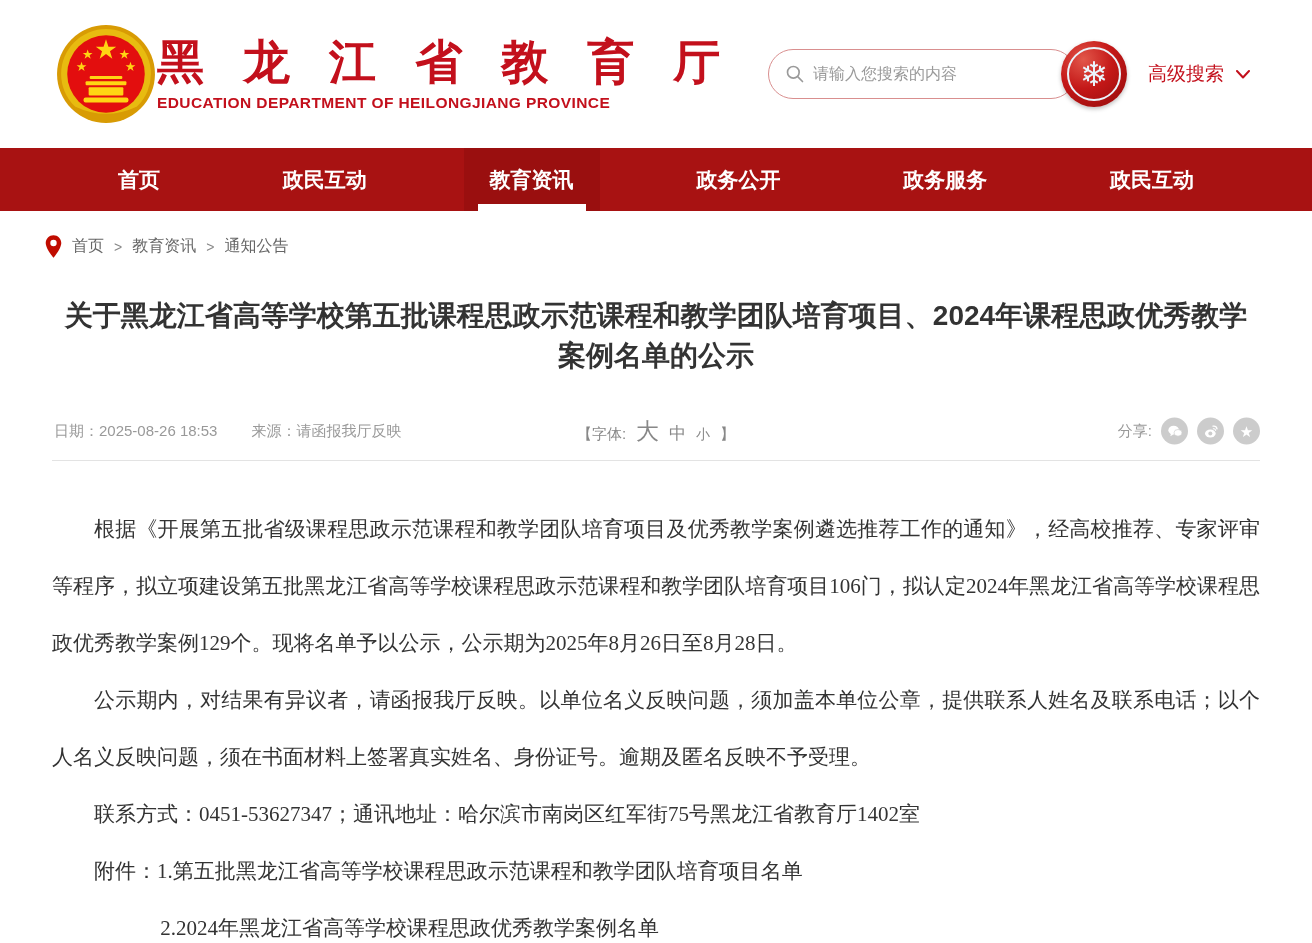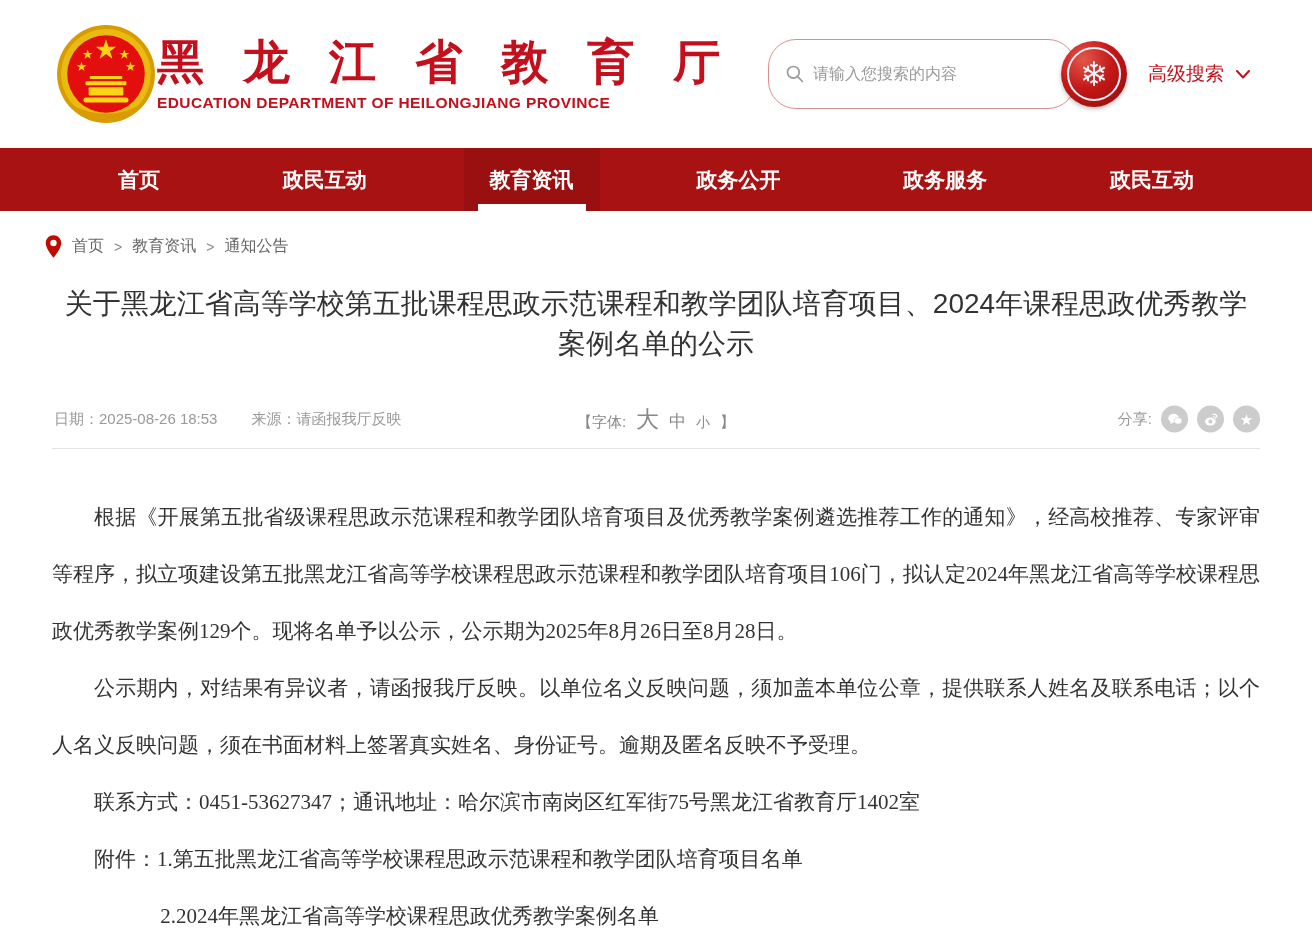--- a/index.html
+++ b/index.html
@@ -29,21 +29,21 @@
   .site-name{
     font-size:47px;font-weight:bold;color:var(--brand_red);
     letter-spacing:13px;white-space:nowrap;line-height:1.1;
   }
   .site-name-en{
     font-size:15.5px;font-weight:bold;color:var(--brand_red);
     letter-spacing:0.4px;white-space:nowrap;
   }
   .search-area{display:flex;align-items:center;}
   .search-pill{
-    position:relative;width:308px;height:70px;
+    position:relative;width:308px;height:50px;
     border:1px solid #d98f8f;border-radius:28px;
     display:flex;align-items:center;padding:0 60px 0 16px;
   }
   .search-pill input{
     border:none;outline:none;width:100%;font-size:16px;color:#555;
     font-family:"Liberation Sans","DejaVu Sans",sans-serif;background:transparent;
   }
   .search-pill input::placeholder{color:#9a9a9a;}
   .magnifier{width:20px;height:20px;margin-right:8px;flex:0 0 auto;}
   .snowflake-btn{
@@ -84,22 +84,22 @@
     display:flex;align-items:center;gap:10px;
     color:#666;font-size:16px;
   }
   .breadcrumb .pin{width:17px;height:23px;flex:0 0 auto;}
   .crumb{color:#666;cursor:pointer;}
   .crumb.current{cursor:default;}
   .crumb-sep{color:#888;font-size:14px;}
   
   .article{width:1208px;margin:0 auto;}
   .article-title{
-    width:1190px;margin:20px auto 0;
-    font-size:28px;line-height:40px;font-weight:normal;color:var(--text_dark);
+    width:1190px;margin:32px auto 0;
+    font-size:28px;line-height:40px;font-weight:bold;color:var(--text_dark);
     text-align:center;
   }
   .meta-row{position:relative;height:42px;margin-top:34px;font-size:15px;color:var(--meta_gray);}
   .meta-left{position:absolute;left:2px;top:50%;transform:translateY(-50%);display:flex;gap:34px;white-space:nowrap;}
   .meta-font{
     position:absolute;left:50%;transform:translate(-50%,-50%);top:50%;
     display:flex;align-items:baseline;gap:10px;color:#888;white-space:nowrap;
   }
   .font-large{font-size:23px;cursor:pointer;}
   .font-medium{font-size:17px;cursor:pointer;}

